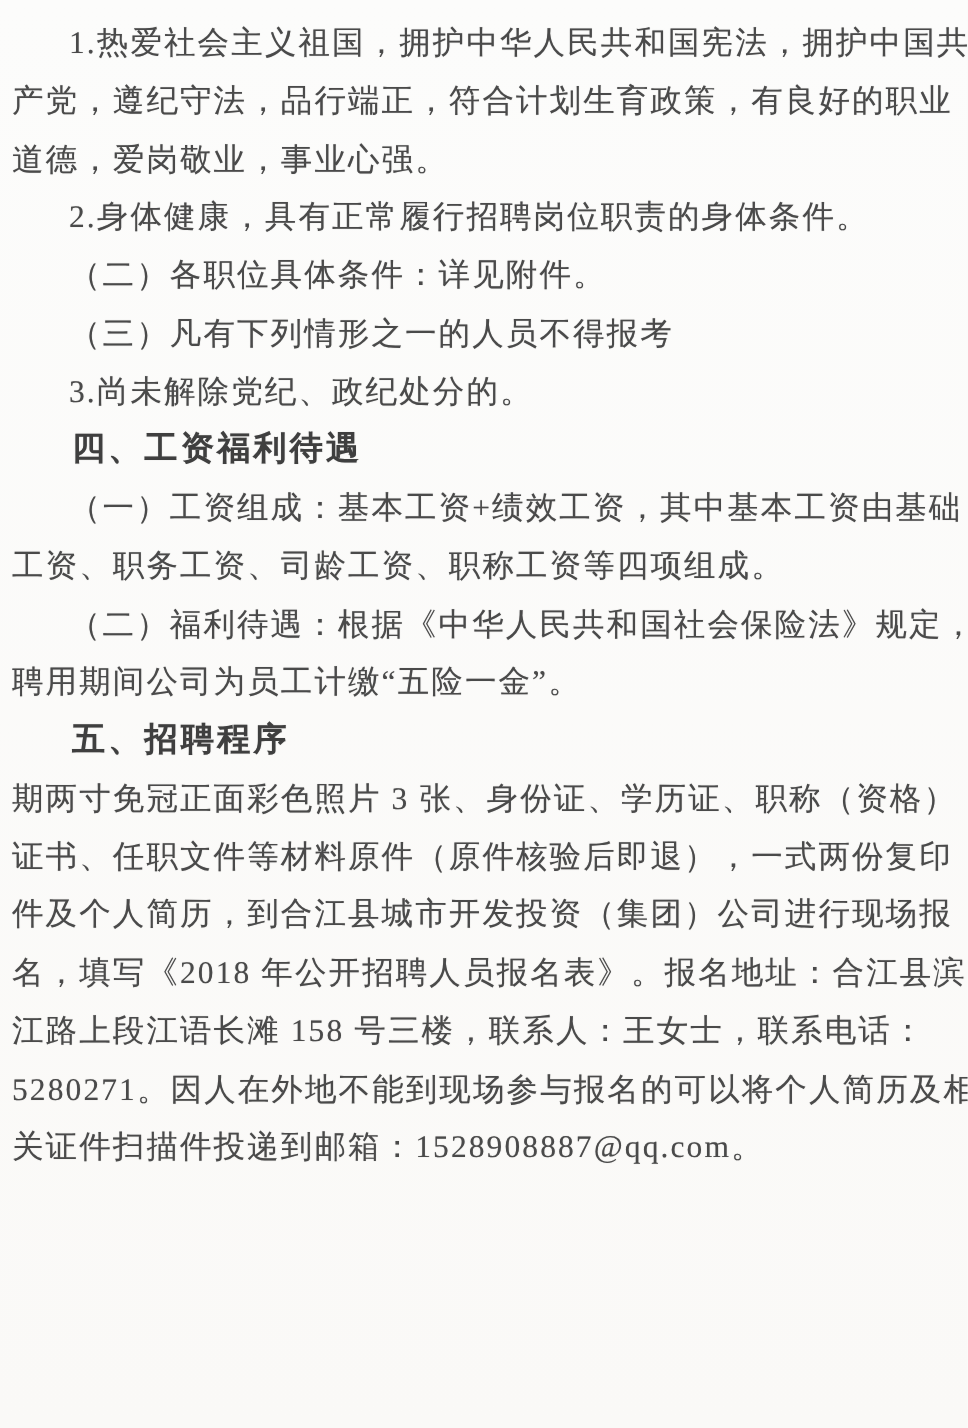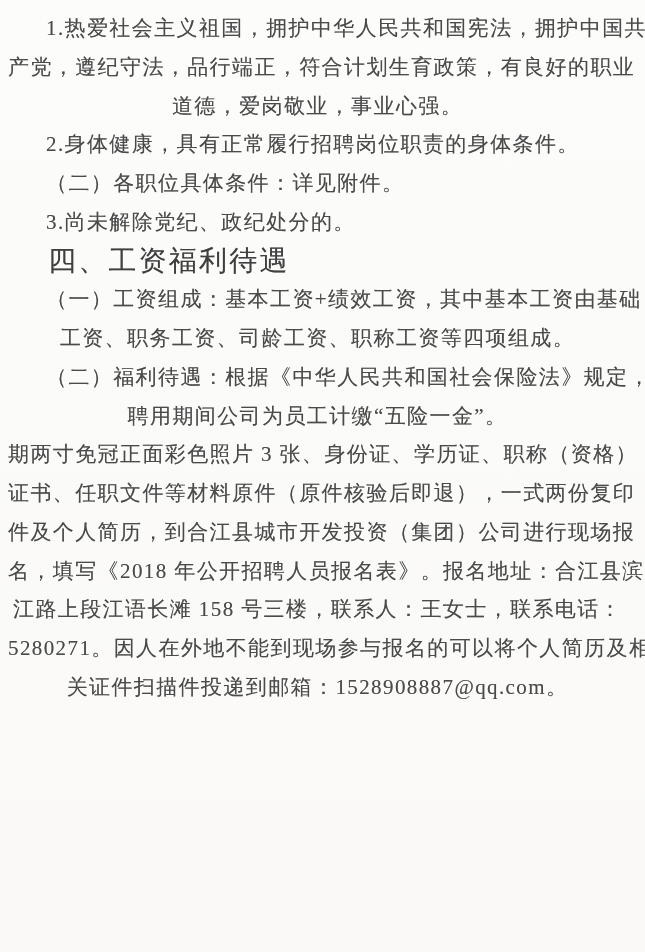--- a/index.html
+++ b/index.html
@@ -28,45 +28,46 @@
     white-space: nowrap;
     color: var(--text-color, #4a4a4a);
     text-shadow: 0 0 0.6px rgba(80,80,80,0.45); 
   }
   .line.indent {
     padding-left: 38px;
   }
   .line.heading {
     padding-left: 40px;
     font-family: "Liberation Sans", "DejaVu Sans", sans-serif;
-    font-weight: normal;
+    font-weight: bold;
     letter-spacing: 2.2px;
     color: var(--heading-color, #3f3f3f);
-    font-size: 28px;
+    font-size: 22px;
   }
   .line.flush {
     padding-left: 0;
-    text-align: center;
   }
 </style>
 </head>
 <body style="--page-bg: #fbfbfa; --text-color: #4a4a4a; --heading-color: #3f3f3f;">
 
 <div class="doc-page">
     <div class="line indent">1.热爱社会主义祖国，拥护中华人民共和国宪法，拥护中国共</div>
     <div class="line flush">产党，遵纪守法，品行端正，符合计划生育政策，有良好的职业</div>
     <div class="line flush">道德，爱岗敬业，事业心强。</div>
     <div class="line indent">2.身体健康，具有正常履行招聘岗位职责的身体条件。</div>
     <div class="line indent">（二）各职位具体条件：详见附件。</div>
+    <div class="line indent">（三）凡有下列情形之一的人员不得报考</div>
     <div class="line indent">3.尚未解除党纪、政纪处分的。</div>
     <div class="line heading">四、工资福利待遇</div>
     <div class="line indent">（一）工资组成：基本工资+绩效工资，其中基本工资由基础</div>
     <div class="line flush">工资、职务工资、司龄工资、职称工资等四项组成。</div>
     <div class="line indent">（二）福利待遇：根据《中华人民共和国社会保险法》规定，</div>
     <div class="line flush">聘用期间公司为员工计缴“五险一金”。</div>
+    <div class="line heading">五、招聘程序</div>
     <div class="line flush">期两寸免冠正面彩色照片 3 张、身份证、学历证、职称（资格）</div>
     <div class="line flush">证书、任职文件等材料原件（原件核验后即退），一式两份复印</div>
     <div class="line flush">件及个人简历，到合江县城市开发投资（集团）公司进行现场报</div>
     <div class="line flush">名，填写《2018 年公开招聘人员报名表》。报名地址：合江县滨</div>
     <div class="line flush">江路上段江语长滩 158 号三楼，联系人：王女士，联系电话：</div>
     <div class="line flush">5280271。因人在外地不能到现场参与报名的可以将个人简历及相</div>
     <div class="line flush">关证件扫描件投递到邮箱：1528908887@qq.com。</div>
   </div>
 
 </body></html>

